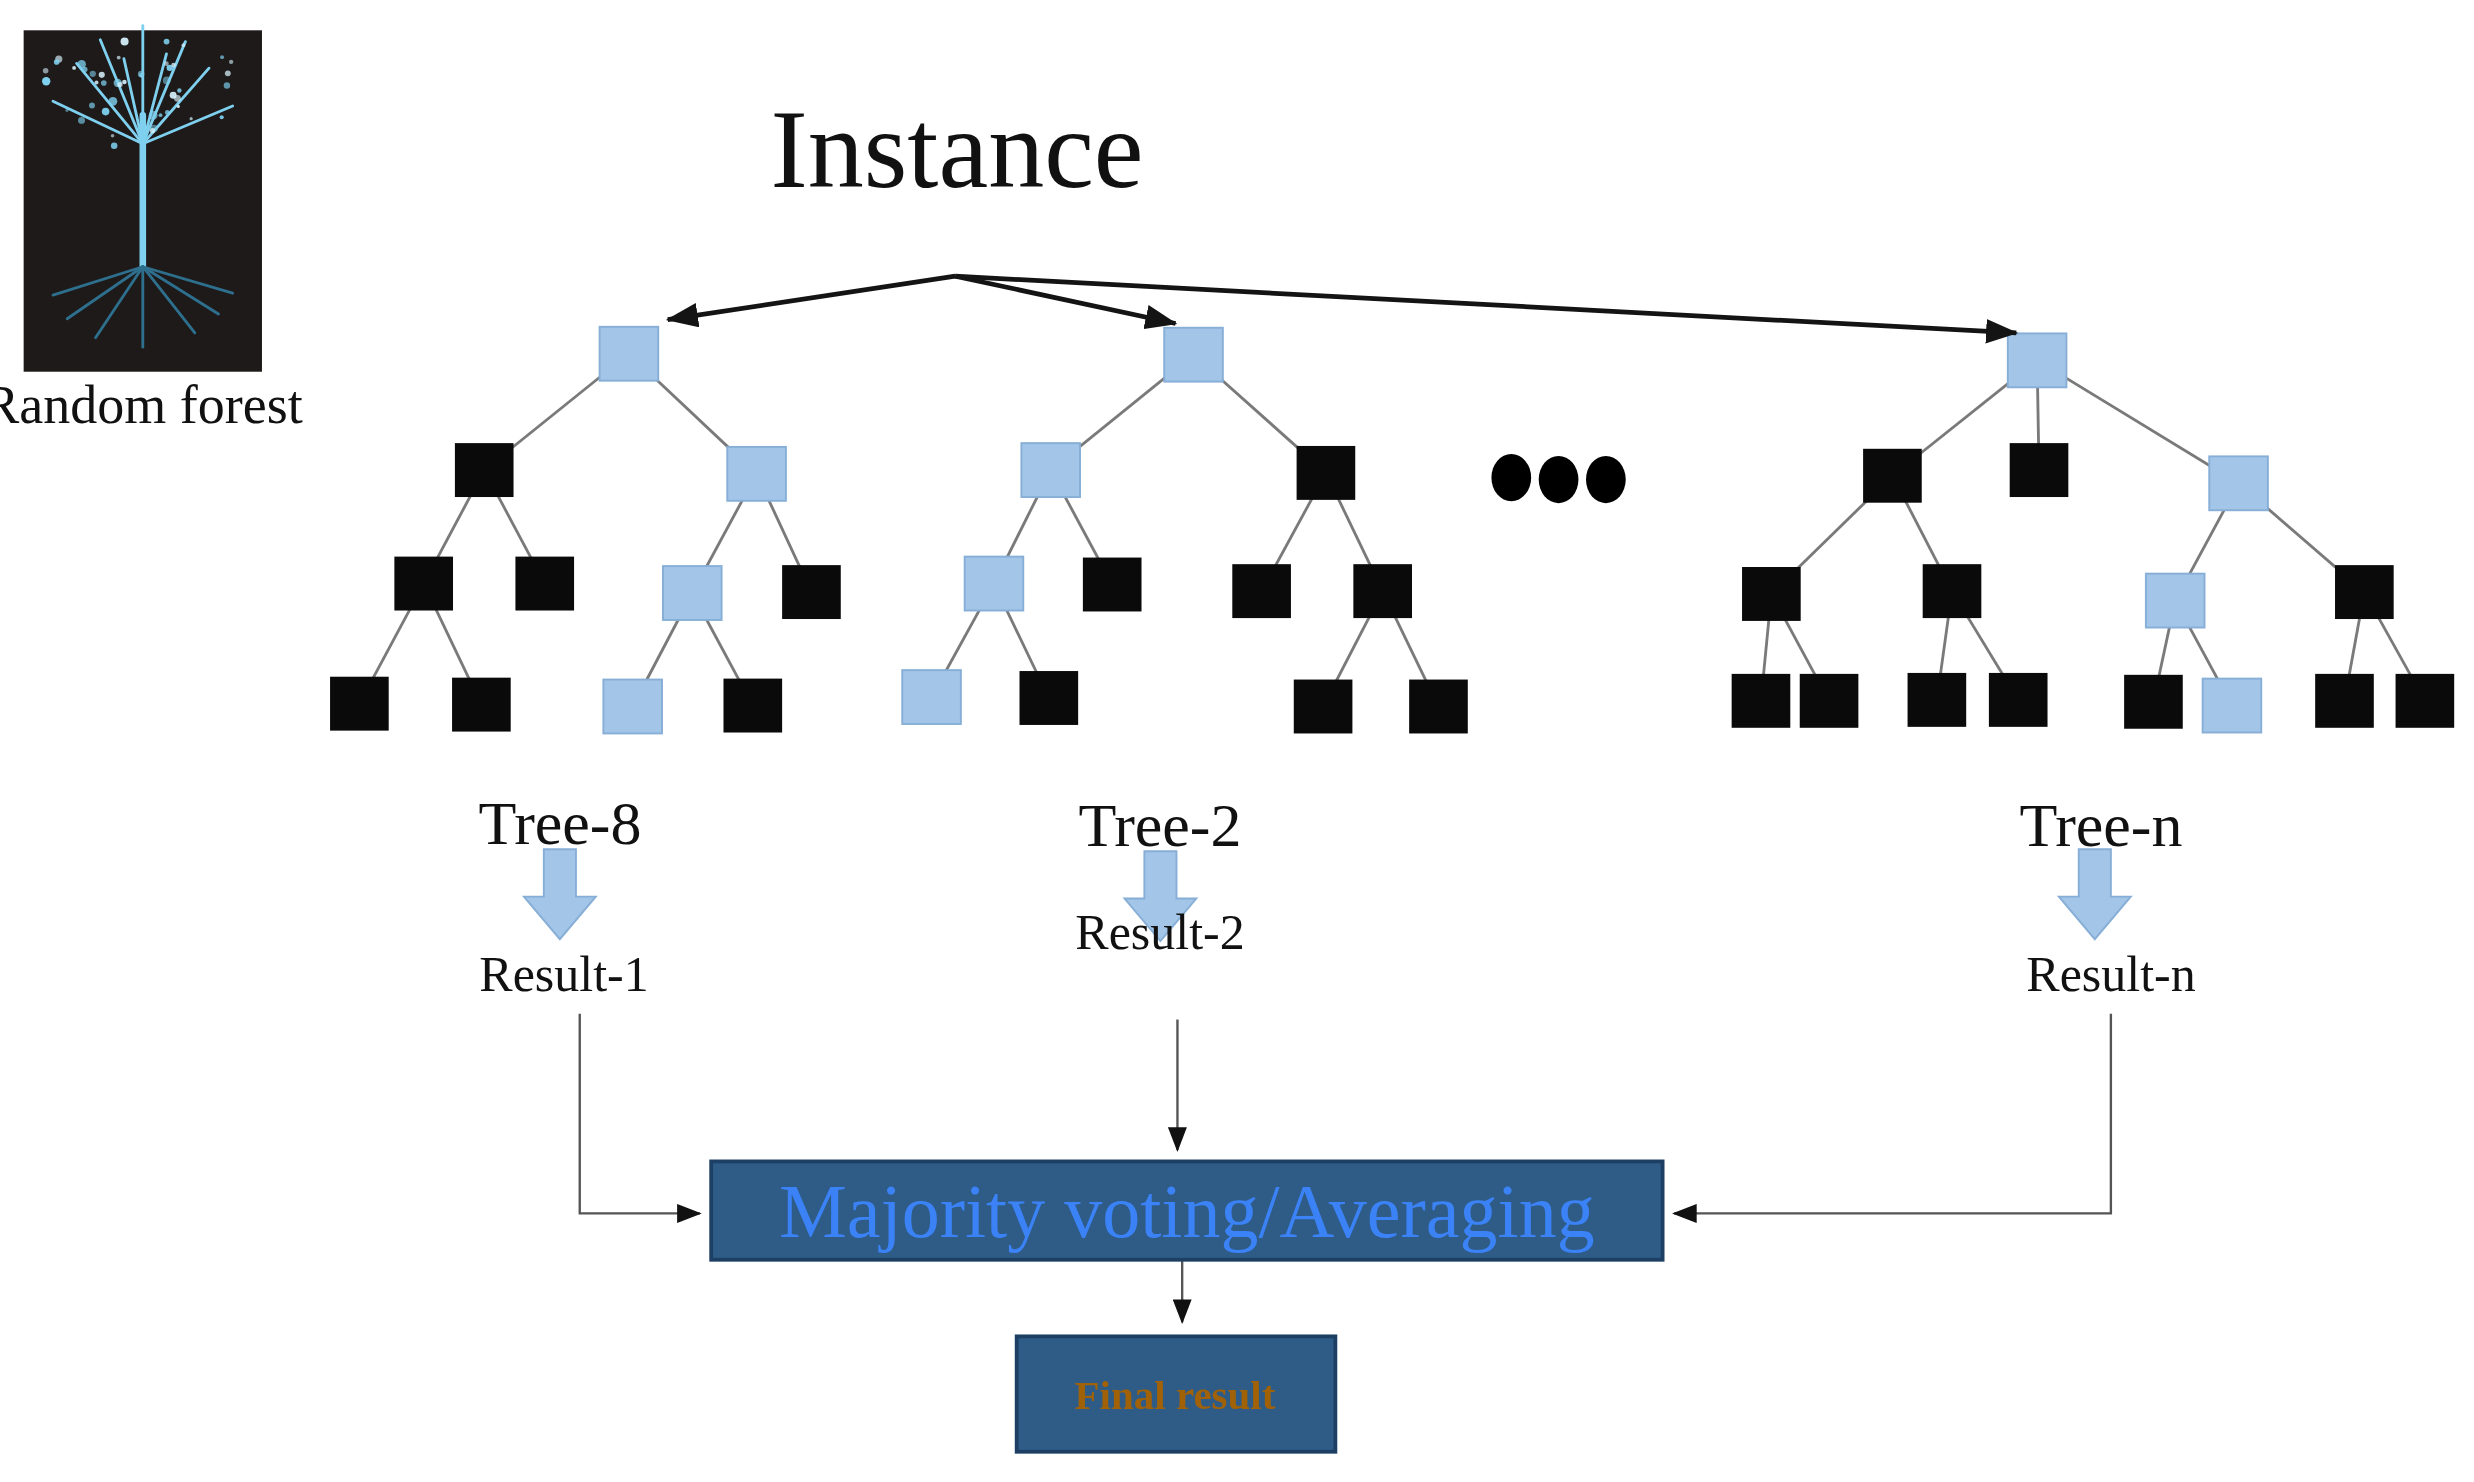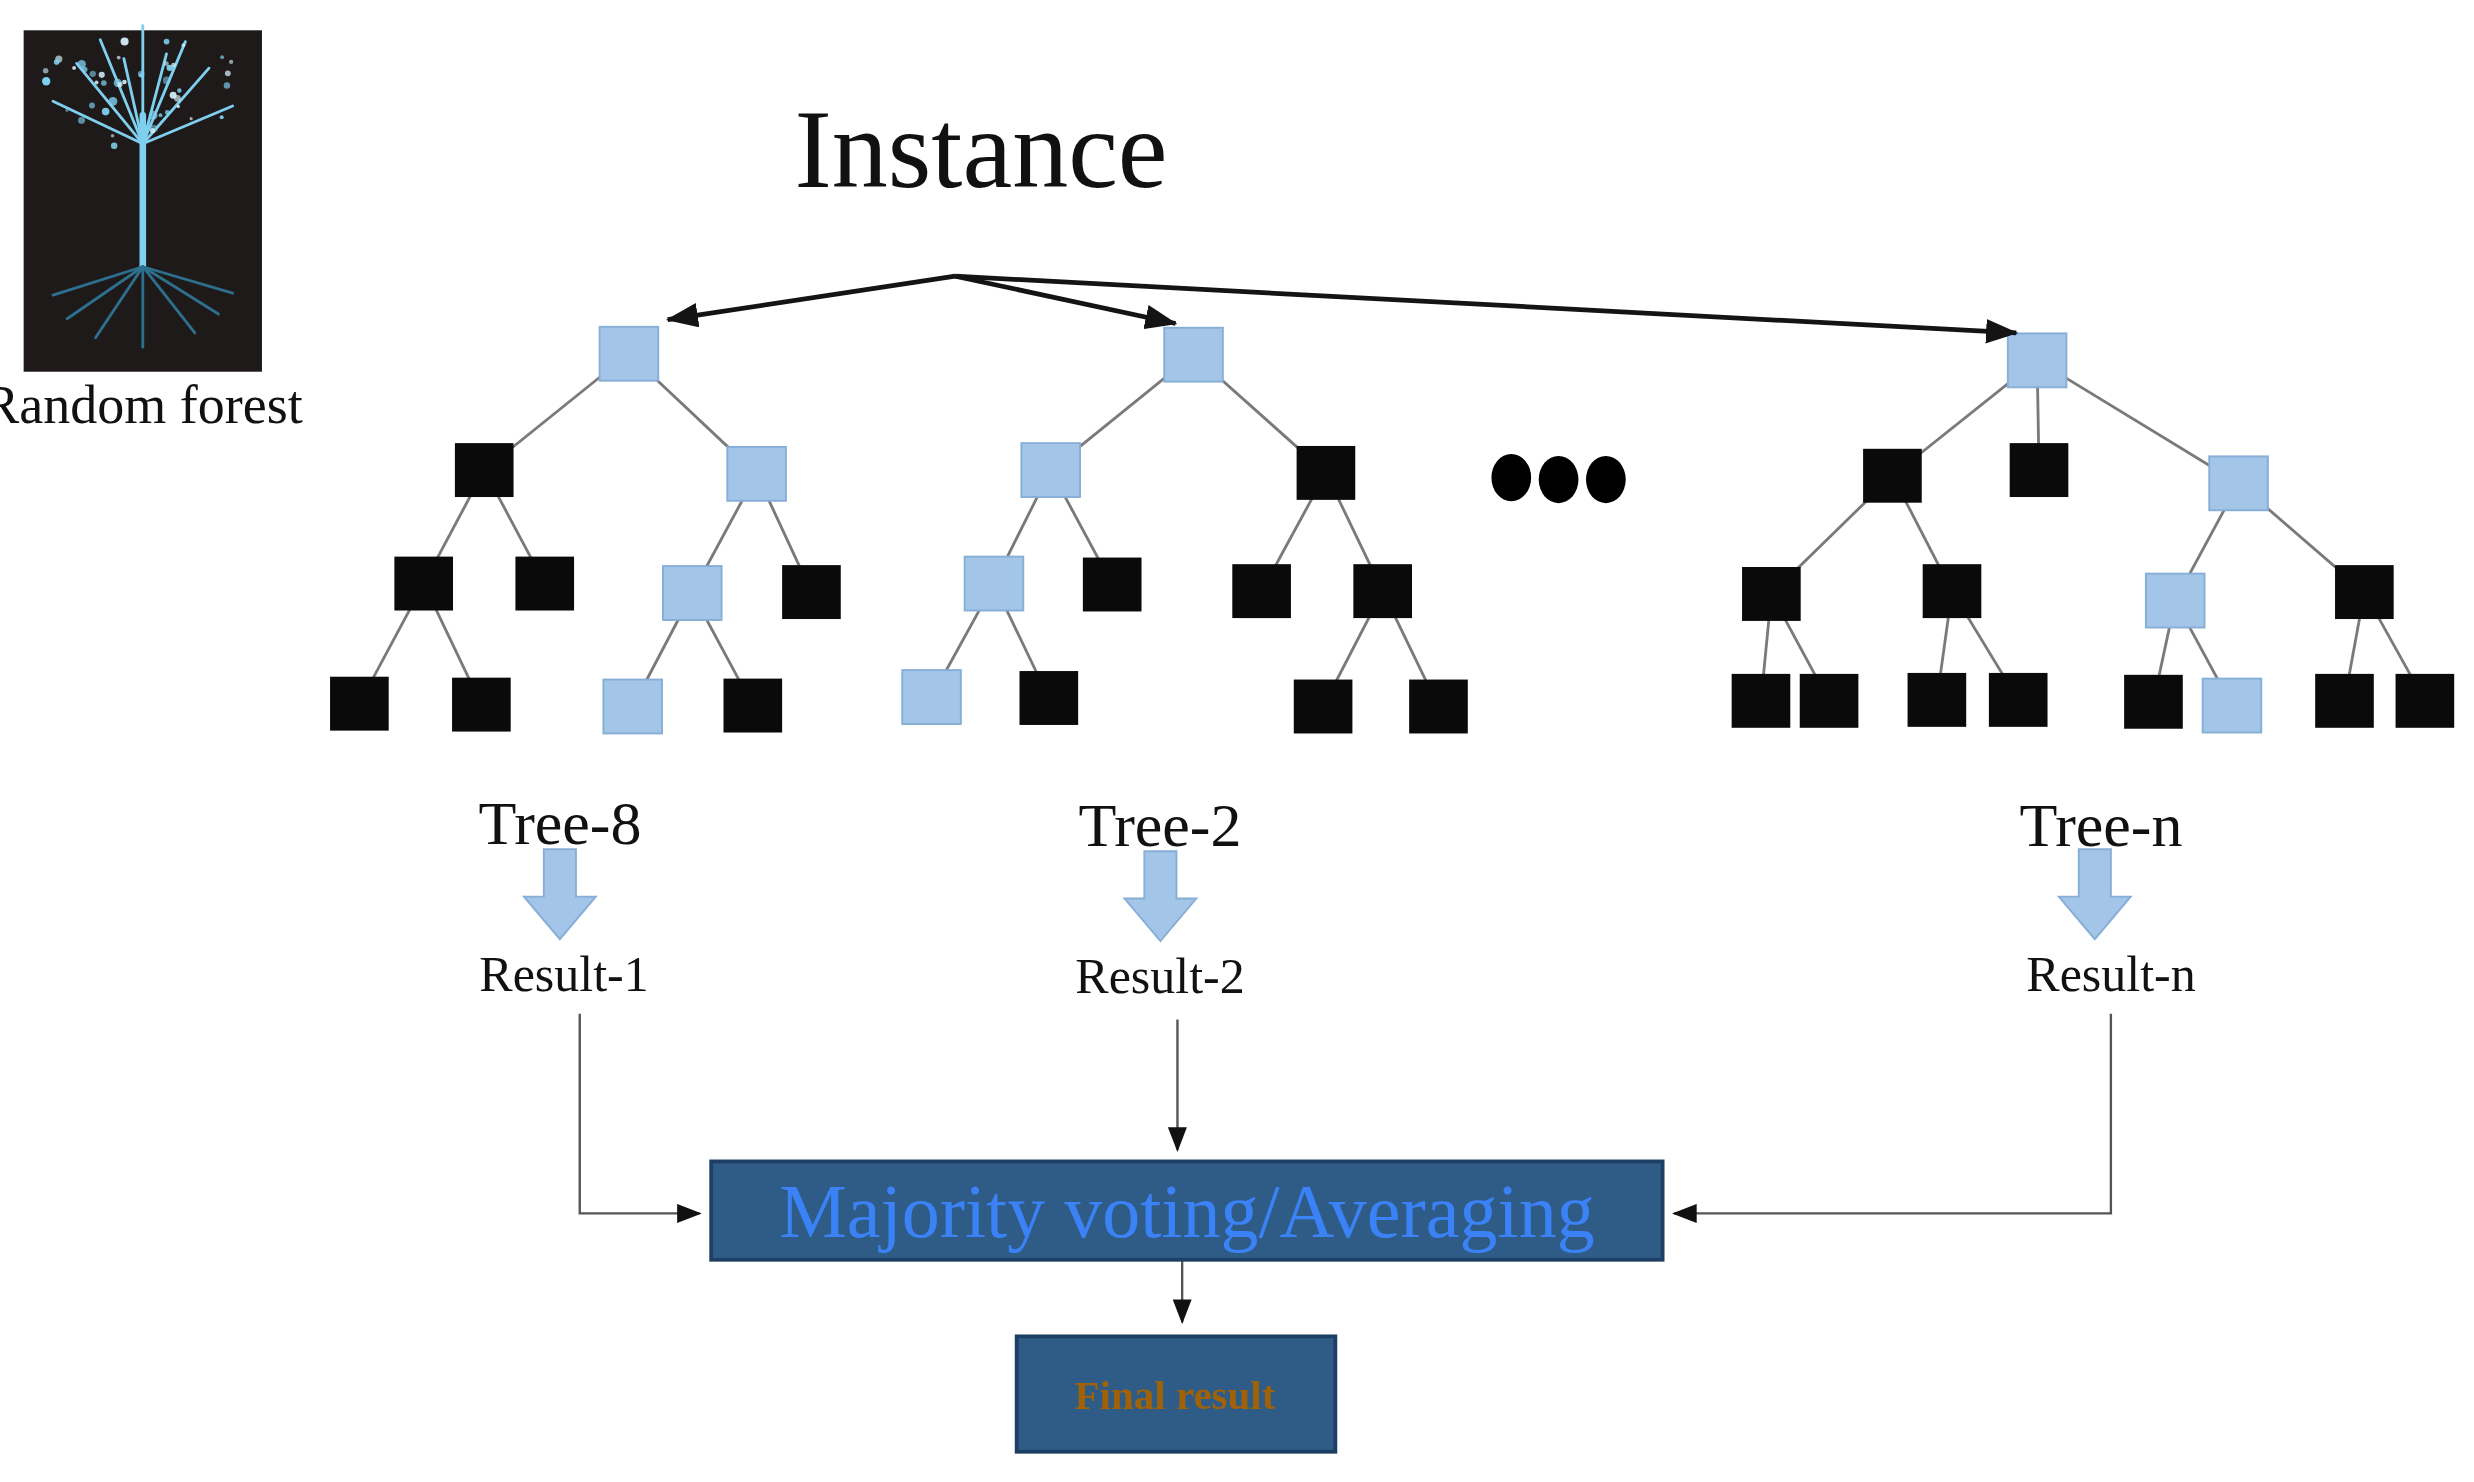--- a/index.html
+++ b/index.html
@@ -11,21 +11,21 @@
     overflow:hidden;
   }
   #diagram{position:absolute;left:0;top:0;width:2475px;height:1483px;}
   .lbl{
     position:absolute;
     transform:translate(-50%,-50%);
     white-space:nowrap;
     color:#111111;
     line-height:1;
   }
-  .lbl-instance{font-size:112px;margin-left:24px;}
+  .lbl-instance{font-size:112px;}
   .lbl-caption{font-size:54px;}
   .lbl-tree{font-size:62px;}
   .lbl-result{font-size:50px;}
   .lbl-majority{font-size:76px;color:#3b82f6;}
   .lbl-final{font-size:41px;font-weight:bold;color:#a16207;}
 </style>
 </head>
 <body>
 
 <div class="stage">
@@ -194,19 +194,19 @@
 
   <div class="lbl lbl-instance" id="p-instance" style="left: 957px; top: 149px;">Instance</div>
 
   <div class="lbl lbl-caption" id="p-caption" style="left: 143px; top: 405px;">Random forest</div>
 
   <div class="lbl lbl-tree" id="p-tree1" style="left: 560px; top: 823px;">Tree-8</div>
   <div class="lbl lbl-tree" id="p-tree2" style="left: 1160px; top: 825px;">Tree-2</div>
   <div class="lbl lbl-tree" id="p-treen" style="left: 2101px; top: 825px;">Tree-n</div>
 
   <div class="lbl lbl-result" id="p-result1" style="left: 564px; top: 974px;">Result-1</div>
-  <div class="lbl lbl-result" id="p-result2" style="left: 1160px; top: 976px;">Result-2</div>
+  <div class="lbl lbl-result" id="p-result2" style="left: 1160px; top: 932px;">Result-2</div>
   <div class="lbl lbl-result" id="p-resultn" style="left: 2111px; top: 974px;">Result-n</div>
 
 <div class="lbl lbl-majority" id="p-majority" style="left: 1187px; top: 1211px;">Majority voting/Averaging</div>
     <div class="lbl lbl-final" id="p-final" style="left: 1175px; top: 1395px;">Final result</div>
   </div>
 
 
 </body></html>

